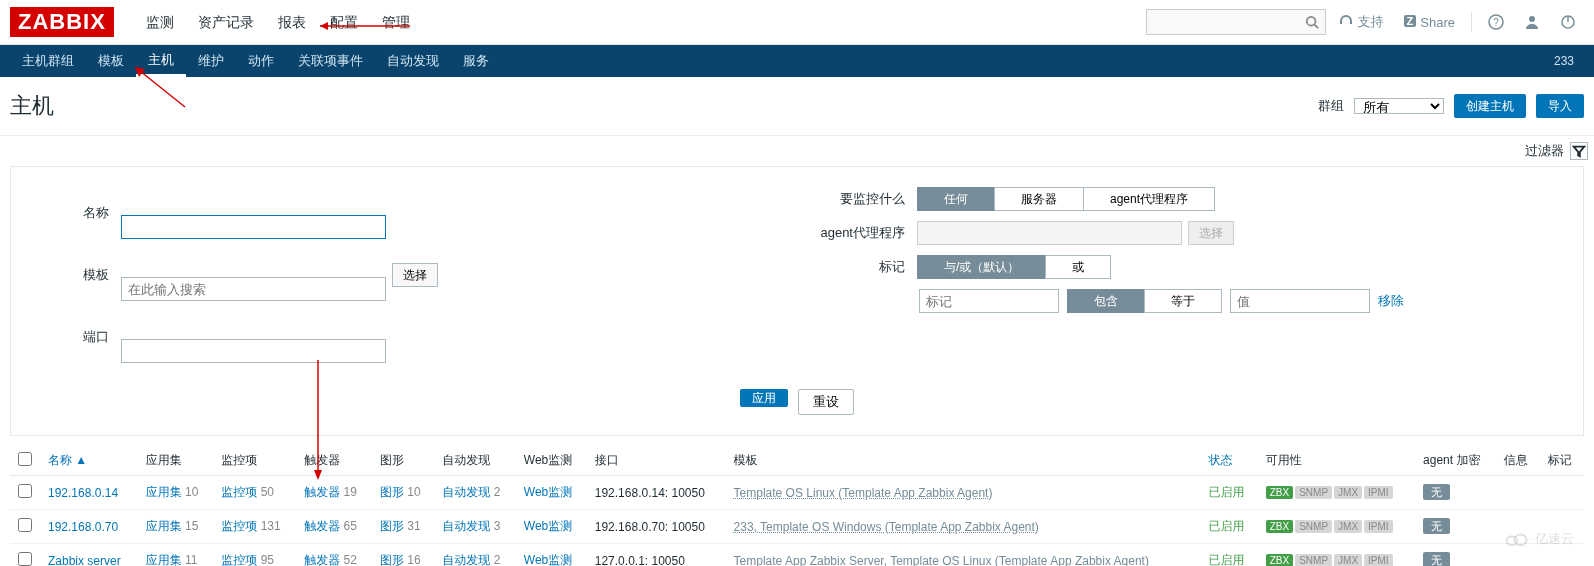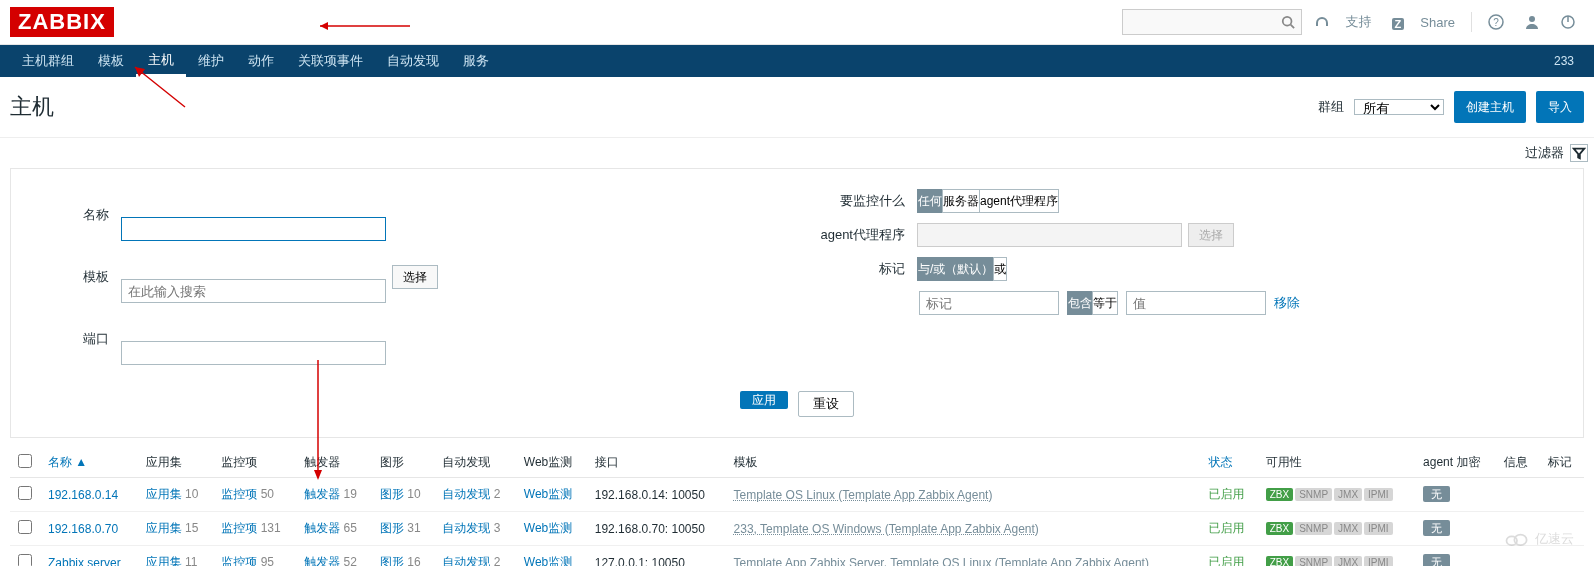--- a/index.html
+++ b/index.html
@@ -9,56 +9,56 @@
 
 
 .header { display: flex; align-items: center; height: 45px; padding: 0 10px; background: #fff; border-bottom: 1px solid #e6e6e6; }
 .logo { background: #d40000; color: #fff; font-weight: bold; font-size: 22px; padding: 2px 8px; letter-spacing: 1px; margin-right: 20px; }
 .top-nav { display: flex; }
 .top-nav-item { padding: 0 12px; color: #1f2c33; font-size: 14px; line-height: 45px; cursor: pointer; position: relative; }
 .top-nav-item.active { color: #1f2c33; }
 .header-right { margin-left: auto; display: flex; align-items: center; gap: 4px; }
 .search-box { width: 180px; height: 26px; border: 1px solid #ccc; background: #f9f9f9; display: flex; align-items: center; padding: 0 6px; }
 .search-box svg { width: 14px; height: 14px; fill: #888; }
-.hdr-link { display: flex; align-items: flex-end; gap: 16px; padding: 0 8px; color: #768d99; font-size: 13px; cursor: pointer; }
+.hdr-link { display: flex; align-items: flex-start; gap: 4px; padding: 0 8px; color: #768d99; font-size: 13px; cursor: pointer; }
 .hdr-icon { width: 16px; height: 16px; fill: #768d99; }
 .divider { width: 1px; height: 20px; background: #e0e0e0; margin: 0 4px; }
 
 
 .subnav { background: #0a436c; height: 32px; display: flex; align-items: center; padding: 0 10px; }
 .subnav-item { color: #cde4f2; padding: 0 12px; line-height: 32px; font-size: 13px; cursor: pointer; }
 .subnav-item.active { background: #0a436c; color: #fff; border-bottom: 3px solid #fff; line-height: 29px; }
 .subnav-right { margin-left: auto; color: #cde4f2; font-size: 12px; padding-right: 10px; }
 
 
 .page-row { display: flex; align-items: center; padding: 14px 10px; border-bottom: 1px solid #eee; }
 .page-title { font-size: 22px; font-weight: normal; }
 .page-actions { margin-left: auto; display: flex; align-items: center; gap: 10px; }
 .select { height: 16px; border: 1px solid #acbbc2; background: #fff; padding: 0 4px; min-width: 90px; }
-.btn { height: 32px; padding: 0 12px; border: none; border-radius: 2px; font-size: 12px; cursor: pointer; color: #fff; }
+.btn { height: 24px; padding: 0 12px; border: none; border-radius: 2px; font-size: 12px; cursor: pointer; color: #fff; }
 .btn-blue { background: #0275b8; }
 .label-txt { font-size: 13px; }
 
 
 .filter-toggle-row { display: flex; justify-content: flex-end; padding: 6px 6px; }
 .filter-toggle { display: flex; align-items: center; gap: 6px; color: #1f2c33; font-size: 13px; cursor: pointer; }
 .filter-toggle svg { width: 14px; height: 14px; fill: none; stroke: #1f2c33; stroke-width: 2; }
 .filter-toggle .box { border: 1px solid #acbbc2; width: 18px; height: 18px; display: flex; align-items: center; justify-content: center; }
 
 
 .filter-panel { background: #fff; border: 1px solid #e6e6e6; margin: 0 10px; padding: 20px; }
 .filter-cols { display: flex; gap: 40px; }
 .fcol { flex: 1; }
 .frow { display: flex; align-items: center; margin-bottom: 10px; }
 .flabel { width: 90px; text-align: right; padding-right: 12px; font-size: 13px; }
 .finput { flex: 1; height: 24px; border: 1px solid #acbbc2; padding: 0 6px; font-size: 13px; max-width: 265px; margin-top: 28px; }
 .finput.active { border: 1px solid #0275b8; }
 .btn-select { height: 24px; padding: 0 10px; margin-left: 6px; border: 1px solid #acbbc2; background: #f8f8f8; cursor: pointer; font-size: 12px; }
 .btn-group { display: flex; }
-.btn-group button { height: 24px; padding: 0 0; border: 1px solid #acbbc2; background: #fff; font-size: 12px; cursor: pointer; margin-left: -1px; }
+.btn-group button { height: 24px; padding: 0 26px; border: 1px solid #acbbc2; background: #fff; font-size: 12px; cursor: pointer; margin-left: -1px; }
 .btn-group button:first-child { margin-left: 0; }
 .btn-group button.active { background: #768d99; color: #fff; border-color: #768d99; }
 .btn-disabled { background: #eee; color: #aaa; border: 1px solid #ccc; height: 24px; padding: 0 10px; font-size: 12px; }
 .proxy-input { flex: 1; max-width: 265px; height: 24px; border: 1px solid #ccc; background: #f4f4f4; }
 .tag-row { display: flex; align-items: center; gap: 8px; margin-left: 102px; margin-bottom: 8px; }
 .tag-input { height: 24px; border: 1px solid #acbbc2; padding: 0 6px; font-size: 13px; width: 140px; }
 .link-action { color: #0275b8; cursor: pointer; font-size: 13px; }
 .filter-buttons { display: flex; justify-content: center; gap: 10px; margin-top: 16px; }
 .btn-outline { height: 26px; padding: 0 14px; border: 1px solid #acbbc2; background: #fff; font-size: 13px; cursor: pointer; border-radius: 2px; }
 
@@ -82,20 +82,27 @@
 .arrow2 { top: 62px; left: 130px; width: 60px; height: 50px; }
 .arrow3 { top: 360px; left: 314px; width: 8px; height: 120px; }
 .watermark { position: absolute; right: 20px; bottom: 18px; opacity: 0.35; display: flex; align-items: center; gap: 4px; color: #999; font-size: 13px; }
 .watermark svg { width: 28px; height: 16px; fill: none; stroke: #999; stroke-width: 2; }
 </style>
 </head>
 <body>
 
 <div class="header">
   <div class="logo">ZABBIX</div>
+  <nav class="top-nav">
+    <div class="top-nav-item">监测</div>
+    <div class="top-nav-item">资产记录</div>
+    <div class="top-nav-item">报表</div>
+    <div class="top-nav-item active">配置</div>
+    <div class="top-nav-item">管理</div>
+  </nav>
   <div class="header-right">
     <div class="search-box">
       <span style="flex:1"></span>
       <svg viewBox="0 0 16 16">
           <circle cx="7" cy="7" r="5" fill="none" stroke="#888" stroke-width="2"></circle>
           <line x1="11" y1="11" x2="15" y2="15" stroke="#888" stroke-width="2"></line>
         </svg>
     </div>
     <div class="hdr-link">
       <svg class="hdr-icon" viewBox="0 0 16 16">

